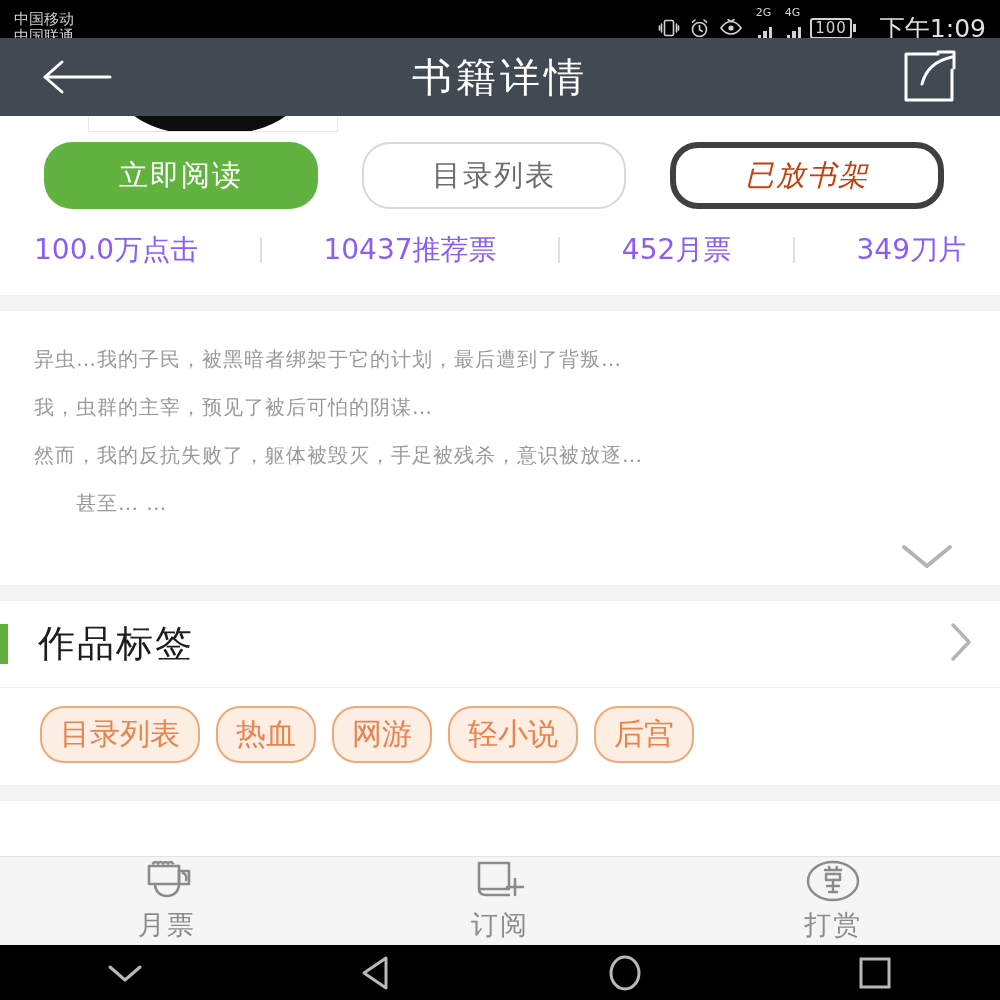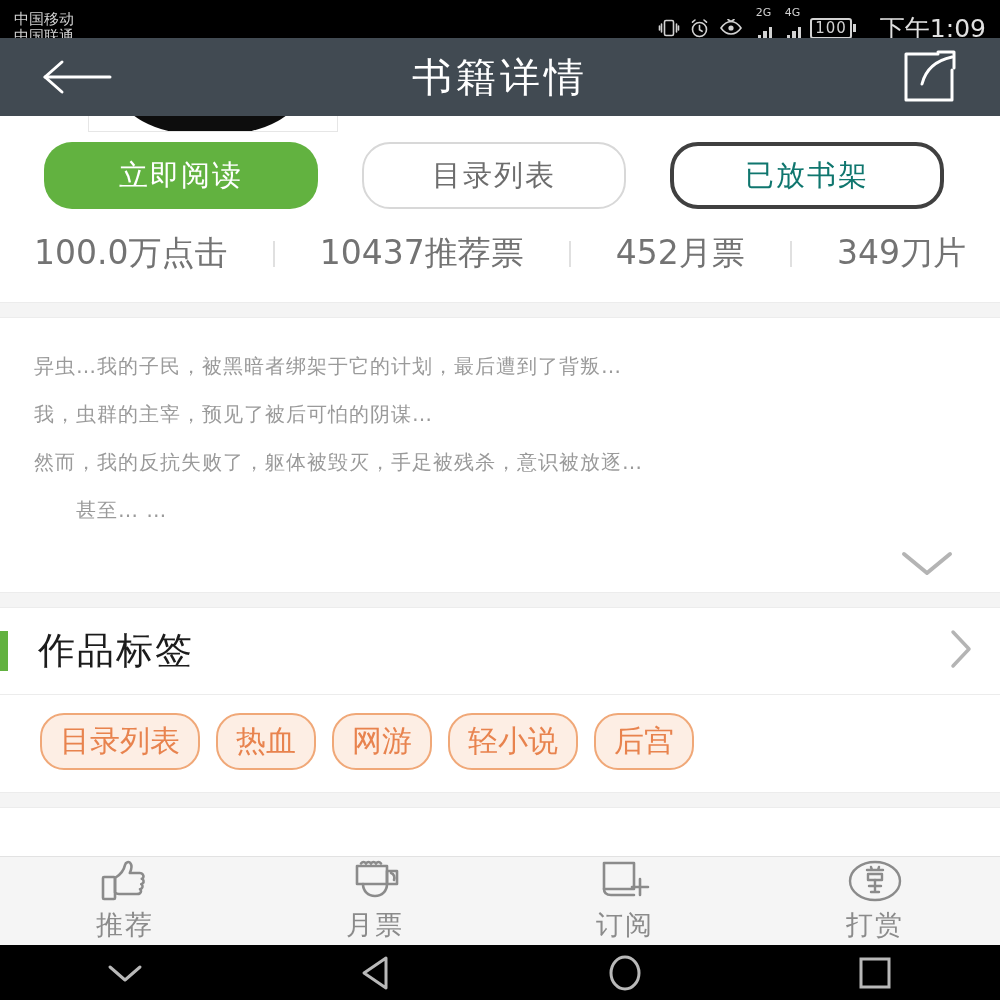--- a/index.html
+++ b/index.html
@@ -55,25 +55,25 @@
   .cover-blob { position: absolute; left: 28px; bottom: -4px; width: 186px; height: 120px; background: #0d0d0d; border-radius: 50% 50% 46% 46% / 60% 60% 40% 40%; }
 
   
   .actions { display: flex; align-items: center; padding: 10px 44px 0 44px; gap: 44px; }
   .btn {
     height: 67px; border-radius: 28px; display: flex; align-items: center; justify-content: center;
     font-size: 29px; letter-spacing: 2px; cursor: pointer;
   }
   .btn-primary { width: 274px; background: #62b240; color: #ffffff; }
   .btn-outline { width: 264px; background: #ffffff; border: 2px solid #d8d8d8; color: #6d6d6d; }
-  .btn-disabled { width: 274px; background: #ffffff; border: 4px solid #404040; color: #0f766e; }
+  .btn-disabled { width: 274px; background: #ffffff; border: 6px solid #404040; color: #c2410c; font-style: italic; }
 
   
   .stats { display: flex; align-items: center; padding: 22px 34px 26px 34px; }
-  .stat { color: #737373; font-size: 33px; letter-spacing: 0px; white-space: nowrap; }
+  .stat { color: #8b5cf6; font-size: 28px; letter-spacing: 0px; white-space: nowrap; }
   .stat-sep { flex: 1 1 auto; display: flex; justify-content: center; }
   .stat-sep i { display: block; width: 2px; height: 26px; background: #e0e0e0; }
 
   .hr { height: 1px; background: #ececec; }
   .gap { height: 16px; background: #f4f4f4; border-top: 1px solid #ececec; border-bottom: 1px solid #ececec; }
 
   
   .desc { padding: 24px 34px 6px 34px; }
   .desc p { color: #9a9a9a; font-size: 20px; line-height: 48px; letter-spacing: 1px; white-space: pre-wrap; }
   .desc-more { display: flex; justify-content: flex-end; padding: 8px 46px 14px 0; cursor: pointer; }
@@ -256,29 +256,20 @@
     <div class="section-row">
       
       
       
     </div>
 
   </div>
 
   <div class="tabbar">
 
-    <div class="tab">
-      <span class="tab-ico">
-        <svg width="52" height="46" viewBox="0 0 52 46" fill="none" stroke="#8b8b8b" stroke-width="2.6">
-          <rect x="4" y="19" width="12" height="22" rx="1"></rect>
-          <path d="M16 20c5-3 9-8 10-13 .6-3 4-4 5.6-1.6 1.4 2 .8 6-.8 9.6h10c2.6 0 4.4 2.4 3.4 4.6-.2.6-.8 1-1.4 1.2 1.8.6 2.4 3 1 4.4-.4.4-1 .8-1.6 1 1.6.8 1.8 3 .4 4.2-.4.4-1 .6-1.6.8 1.4 1 1.4 3.2-.2 4.2-.8.6-1.8.6-2.8.6H20c-1.6 0-3-.6-4-1.6V20z" stroke-linejoin="round"></path>
-        </svg>
-      </span>
-      <span class="tab-label">推荐</span>
-    </div>
 
     <div class="tab">
       <span class="tab-ico">
         <svg width="56" height="46" viewBox="0 0 56 46" fill="none" stroke="#8b8b8b" stroke-width="2.6">
           <path d="M10 8h30v18H10z" stroke-linejoin="round"></path>
           <path d="M14 5.5c1.5-2 3.5-2 5 0 1.5-2 3.5-2 5 0 1.5-2 3.5-2 5 0 1.5-2 3.5-2 5 0" stroke-linecap="round"></path>
           <path d="M40 13h10v13H40z" stroke-linejoin="round"></path>
           <path d="M16 26c0 7 5 12 12 12s12-5 12-12" stroke-linecap="round"></path>
           <path d="M44 15c3 1 4 4 3 7" stroke-linecap="round"></path>
         </svg>

